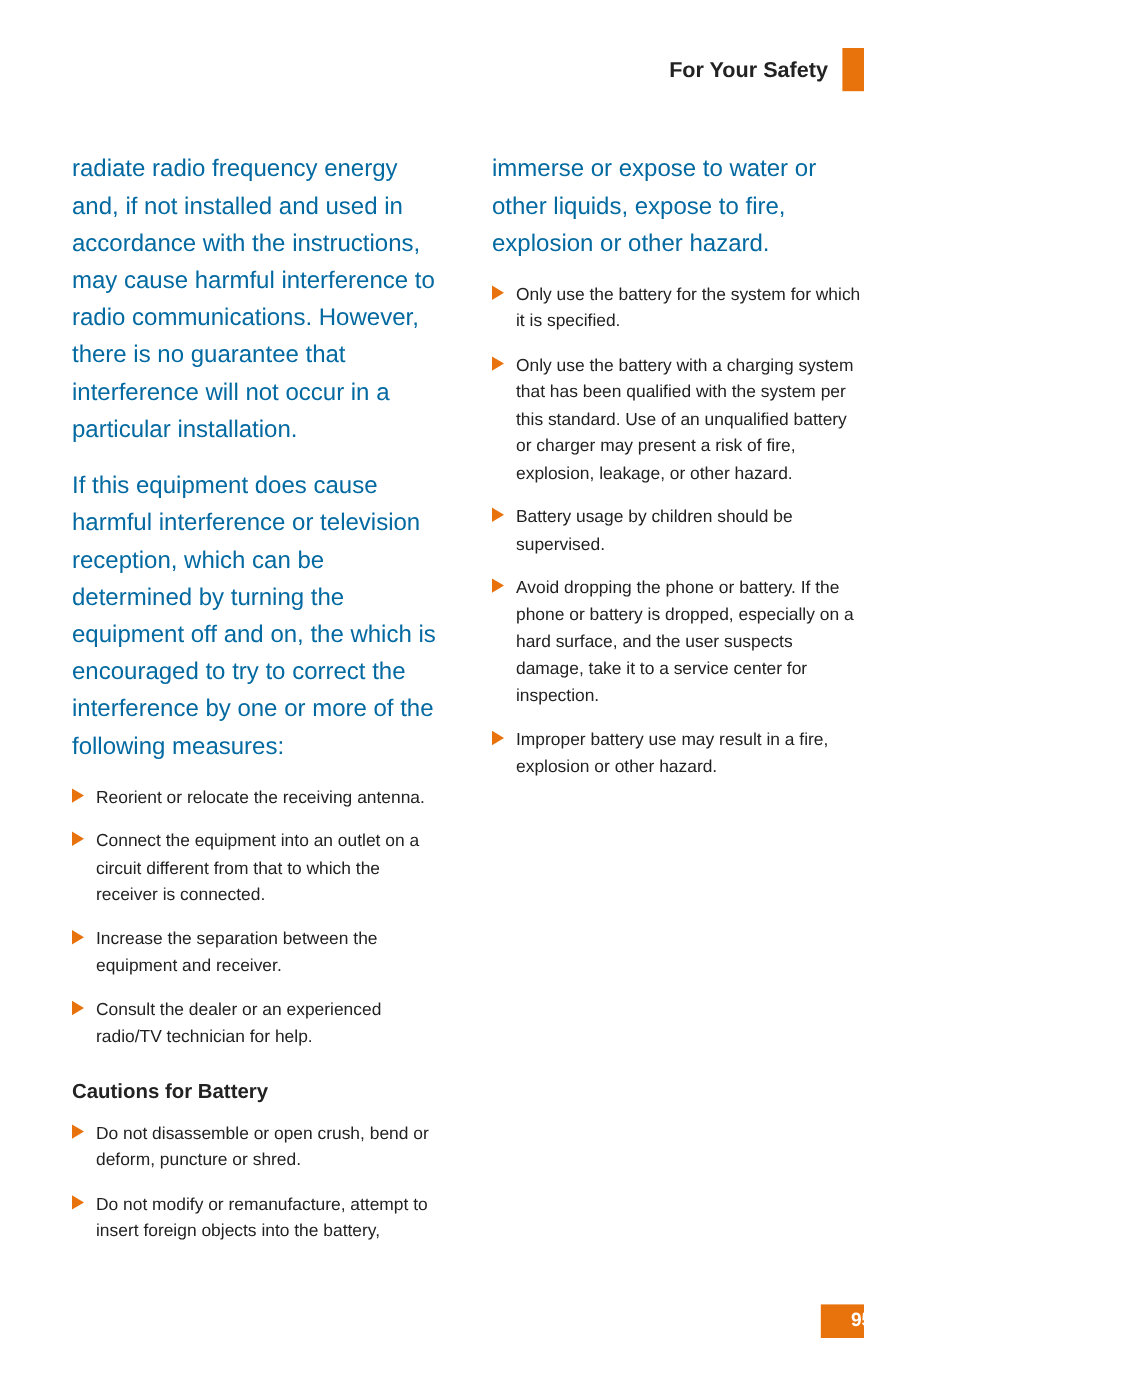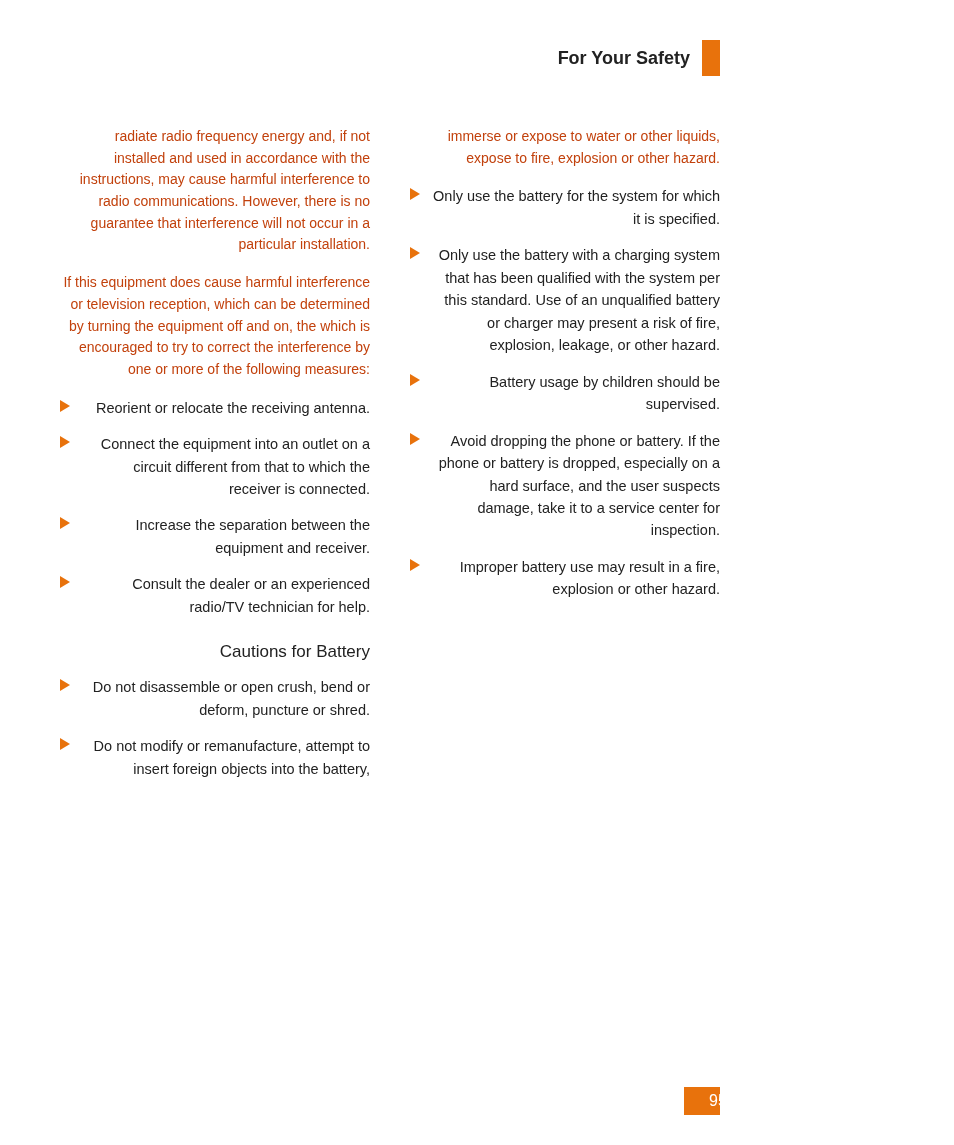--- a/index.html
+++ b/index.html
@@ -16,21 +16,20 @@
       font-size: 15px;
       color: #222222;
       position: relative;
     }
 
     .page-container {
       width: 780px;
       min-height: 1145px;
       padding: 40px 60px 60px 60px;
       position: relative;
-      text-align: right;
     }
 
     
     .header {
       display: flex;
       justify-content: flex-end;
       align-items: center;
       margin-bottom: 50px;
     }
 
@@ -57,30 +56,30 @@
     .column-left {
       flex: 1;
     }
 
     .column-right {
       flex: 1;
     }
 
     
     .paragraph {
-      font-size: 14px;
+      font-size: 20px;
       line-height: 1.55;
-      color: #c2410c;
+      color: #0369a1;
       margin-bottom: 16px;
     }
 
     
     .section-heading {
       font-size: 17px;
-      font-weight: normal;
+      font-weight: bold;
       color: #222222;
       margin-top: 24px;
       margin-bottom: 14px;
     }
 
     
     .bullet-list {
       list-style: none;
       padding: 0;
       margin: 0;
@@ -118,21 +117,21 @@
     .page-number-container {
       position: absolute;
       bottom: 30px;
       right: 60px;
     }
 
     .page-number-box {
       background-color: #E8720C;
       color: #ffffff;
       font-size: 16px;
-      font-weight: normal;
+      font-weight: bold;
       width: 36px;
       height: 28px;
       display: flex;
       align-items: center;
       justify-content: center;
       padding-left: 32px;
     }
   </style>
 </head>
 <body>

